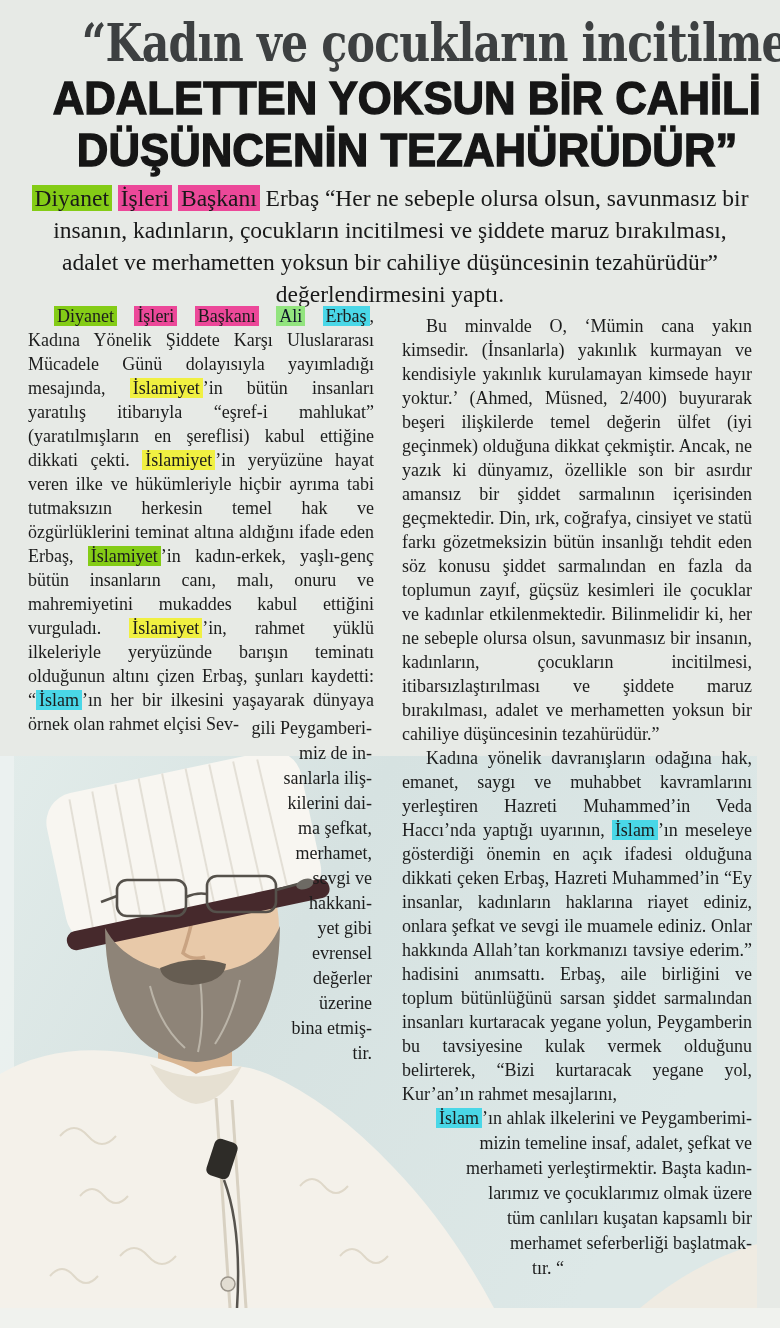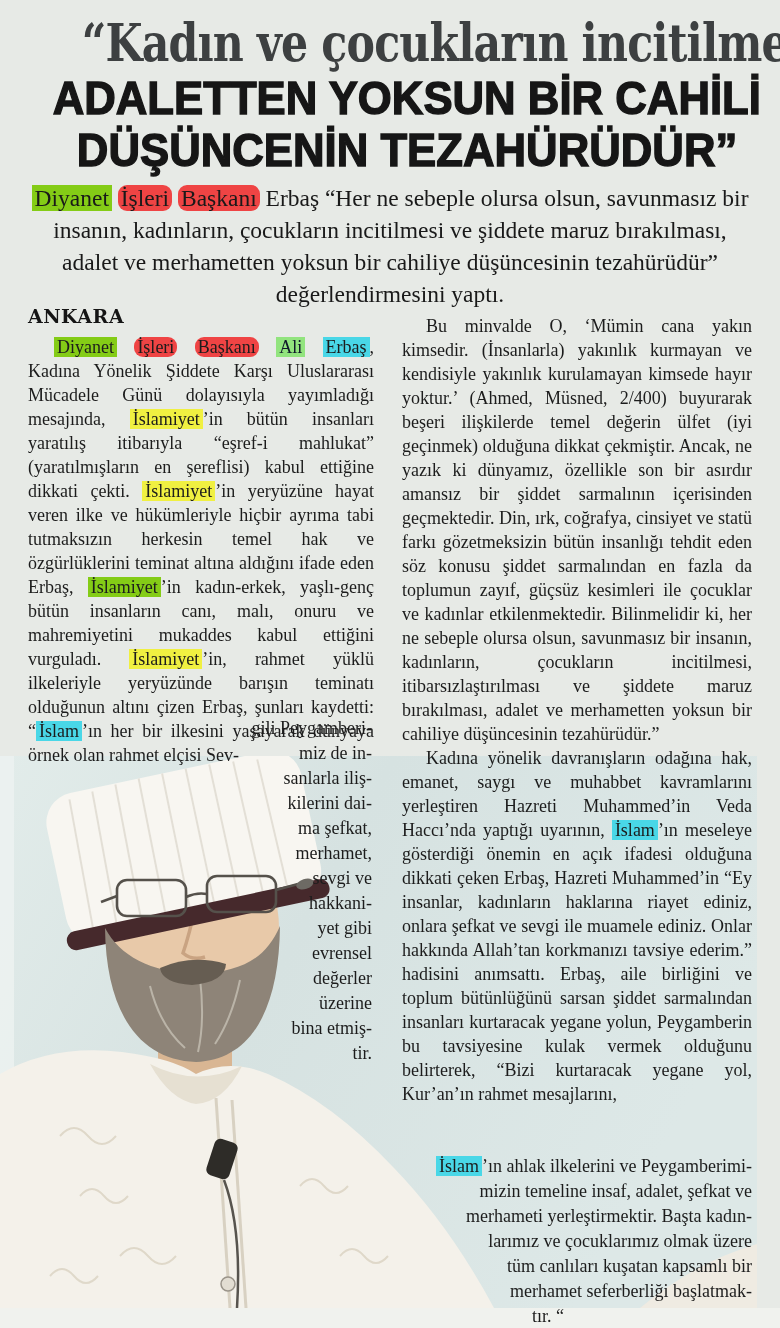--- a/index.html
+++ b/index.html
@@ -27,40 +27,40 @@
   #headline-3{top:122px;}
   
   #subhead{
     position:absolute;left:28px;top:182px;width:724px;
     text-align:center;font-size:23.5px;line-height:32px;color:#191919;
   }
   
   .hl{padding:0 3px;}
   .hl-green{background:#84cc16;}
   .hl-lightgreen{background:#92e47e;}
-  .hl-pink{background:#ef4444;border-radius:9px;}
+  .hl-pink{background:#ec4899;}
   .hl-cyan{background:#49d7e7;}
   .hl-yellow{background:#f0f041;}
   .fg-teal{color:#0f172a;}
   
   .bodytext{font-size:18px;line-height:24px;text-align:justify;}
   #left-col{position:absolute;left:28px;top:304px;width:346px;}
   #dateline{
     font-family:"DejaVu Serif", serif;font-weight:bold;font-size:19px;
     letter-spacing:.5px;margin-bottom:7px;color:#151515;
   }
   #left-para{text-indent:26px;}
   #wrap-col{
     position:absolute;left:236px;top:716px;width:136px;
     font-size:18px;
   }
   #wrap-col .tline{line-height:25px;text-align:right;white-space:nowrap;}
   #right-col{position:absolute;left:402px;top:314px;width:350px;}
   #right-para1,#right-para2{text-indent:24px;}
-  #shrink-lines{font-size:18px;margin-top:48px;}
+  #shrink-lines{font-size:18px;}
   #shrink-lines .tline{line-height:25px;text-align:right;white-space:nowrap;}
   #shrink-lines .tline:last-child{text-align:left;padding-left:130px;}
   
   #photo{position:absolute;left:0;top:756px;width:757px;height:552px;z-index:0;}
   #left-col,#right-col,#wrap-col,#subhead,.hl-serif,.hl-black{z-index:2;}
   #footer-strip{position:absolute;left:0;top:1308px;width:780px;height:20px;background:#f0f2ee;}
 </style>
 </head>
 <body>
 
@@ -154,21 +154,20 @@
       <circle cx="228" cy="528" r="7" fill="#e2ddd2" stroke="#9a948a" stroke-width="1.5"></circle>
     </g>
 
     <g>
       <rect x="210" y="384" width="24" height="38" rx="6" fill="#2e2c28" transform="rotate(18 222 403)"></rect>
       <path d="M224,424 Q242,472 237,552" stroke="#57544e" stroke-width="2.5" fill="none"></path>
     </g>
   </svg>
 
   <div id="left-col" class="bodytext">
-    <div id="dateline">ANKARA</div>
     <div id="left-para"><span class="hl hl-green">Diyanet</span><span> </span><span class="hl hl-pink">İşleri</span><span> </span><span class="hl hl-pink">Başkanı</span><span> </span><span class="hl hl-lightgreen fg-teal">Ali</span><span> </span><span class="hl hl-cyan">Erbaş</span><span>, Kadına Yönelik Şiddete Karşı Uluslararası Mücadele Günü dolayısıyla yayımladığı mesajında, </span><span class="hl hl-yellow">İslamiyet</span><span>’in bütün insanları yaratılış itibarıyla “eşref-i mahlukat” (yaratılmışların en şereflisi) kabul ettiğine dikkati çekti. </span><span class="hl hl-yellow">İslamiyet</span><span>’in yeryüzüne hayat veren ilke ve hükümleriyle hiçbir ayrıma tabi tutmaksızın herkesin temel hak ve özgürlüklerini teminat altına aldığını ifade eden Erbaş, </span><span class="hl hl-green">İslamiyet</span><span>’in kadın-erkek, yaşlı-genç bütün insanların canı, malı, onuru ve mahremiyetini mukaddes kabul ettiğini vurguladı. </span><span class="hl hl-yellow">İslamiyet</span><span>’in, rahmet yüklü ilkeleriyle yeryüzünde barışın teminatı olduğunun altını çizen Erbaş, şunları kaydetti: “</span><span class="hl hl-cyan">İslam</span><span>’ın her bir ilkesini yaşayarak dünyaya örnek olan rahmet elçisi Sev-</span></div>
   </div>
 
   <div id="wrap-col">
       <div class="tline">gili Peygamberi-</div>
       <div class="tline">miz de in-</div>
       <div class="tline">sanlarla iliş-</div>
       <div class="tline">kilerini dai-</div>
       <div class="tline">ma şefkat,</div>
       <div class="tline">merhamet,</div>

